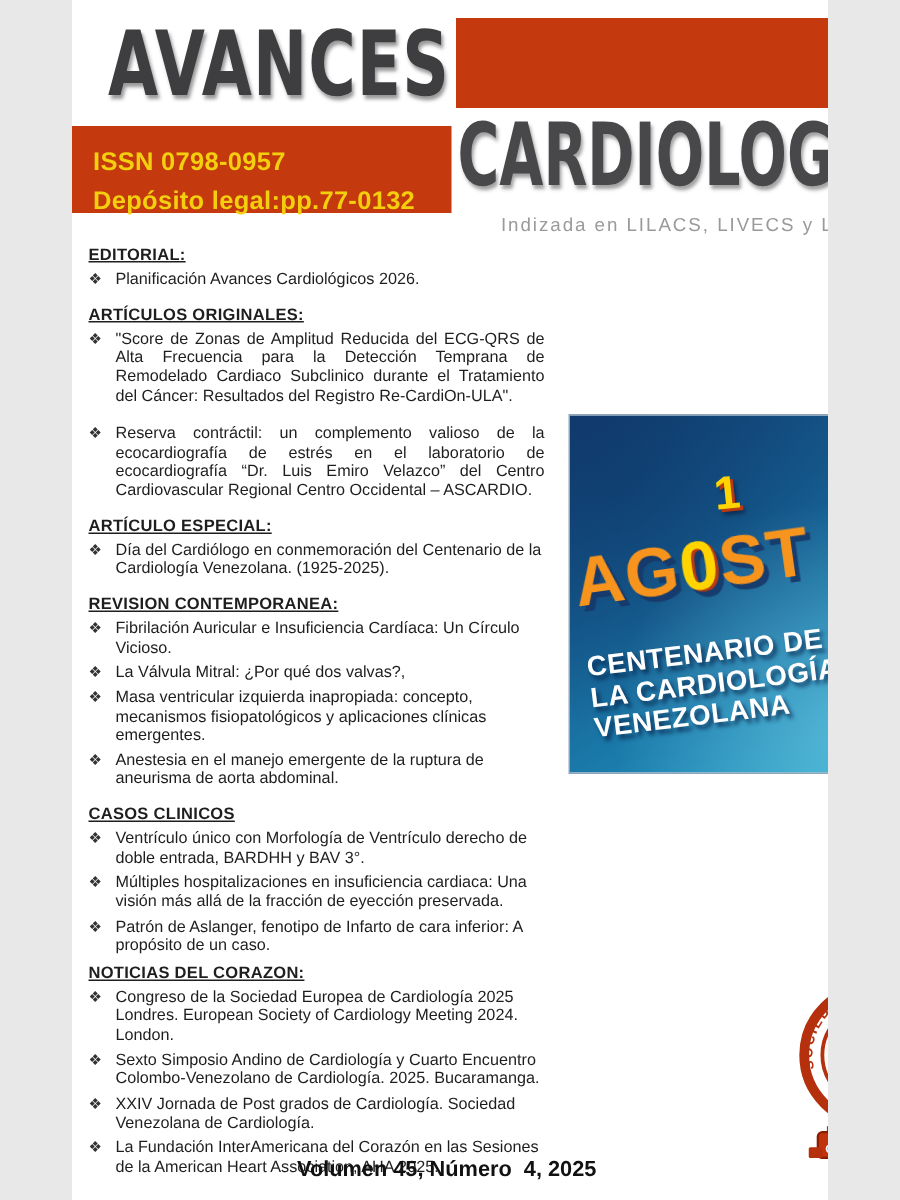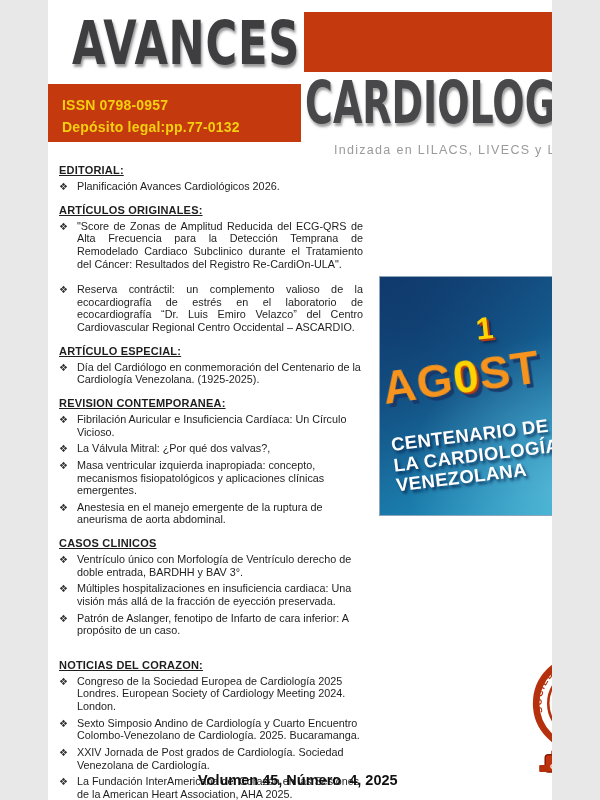--- a/index.html
+++ b/index.html
@@ -9,34 +9,34 @@
   
   .red-block-tr{position:absolute;left:256px;top:12px;width:344px;height:60px;background:#c43a0e;}
   .red-block-ml{position:absolute;left:0;top:84px;width:253px;height:58px;background:#c43a0e;}
   .title-avances{position:absolute;left:24px;top:8px;font-size:60px;font-weight:800;color:#3e3e40;
         transform:scaleX(.72);transform-origin:left top;letter-spacing:1px;white-space:nowrap;
         text-shadow:2px 3px 3px rgba(70,70,70,.55);font-family:"DejaVu Sans",sans-serif;z-index:3;}
   .title-cardio{position:absolute;left:257px;top:69px;font-size:58px;font-weight:800;color:#48484a;
         transform:scaleX(.655);transform-origin:left top;white-space:nowrap;
         text-shadow:2px 3px 3px rgba(70,70,70,.5);font-family:"DejaVu Sans",sans-serif;z-index:3;}
   .issn-box{position:absolute;left:14px;top:95px;z-index:4;color:#f3cf0e;font-weight:bold;
-        font-size:14px;line-height:1.55;letter-spacing:.2px;}
+        font-size:17px;line-height:1.55;letter-spacing:.2px;}
   .subtitle{position:absolute;left:256px;top:143px;width:344px;text-align:center;color:#9a9a9a;
         font-size:12.5px;letter-spacing:1.3px;line-height:1.25;}
 
   
   .toc{position:absolute;left:11px;top:164px;width:304px;color:#1e1e1e;}
   .sec-block{margin-bottom:11px;}
   .sec-head{font-size:11px;font-weight:bold;text-decoration:underline;margin:0 0 4px 0;letter-spacing:.2px;}
   .item{display:flex;gap:9px;margin-bottom:4px;font-size:10.8px;line-height:1.17;}
   .item.sp{margin-bottom:13px;}
   .bullet{flex:0 0 auto;font-size:10px;margin-top:1px;color:#333;}
   .itxt{display:block;}
   .justify .itxt{text-align:justify;}
-  .gap-lg{margin-bottom:22px;}
+  .gap-lg{margin-bottom:6px;}
 
   
   .poster{position:absolute;left:331px;top:276px;width:232px;height:238px;border:1px solid #8fa6ba;
         background:linear-gradient(150deg,#123e72 0%,#15598c 35%,#1b7fae 70%,#2aa6c9 100%);overflow:hidden;}
   .poster .water{position:absolute;inset:0;
         background:radial-gradient(circle at 78% 88%,rgba(140,225,245,.45),transparent 55%),
                    radial-gradient(circle at 15% 20%,rgba(10,40,90,.35),transparent 60%);}
   .p-one{position:absolute;left:96px;top:34px;font-size:31px;font-weight:800;color:#ffd400;
         transform:rotate(-6deg);text-shadow:2px 2px 0 #b93a10,3px 4px 3px rgba(0,0,30,.5);}
   .p-col{position:absolute;right:12px;top:16px;display:flex;flex-direction:column;align-items:center;

